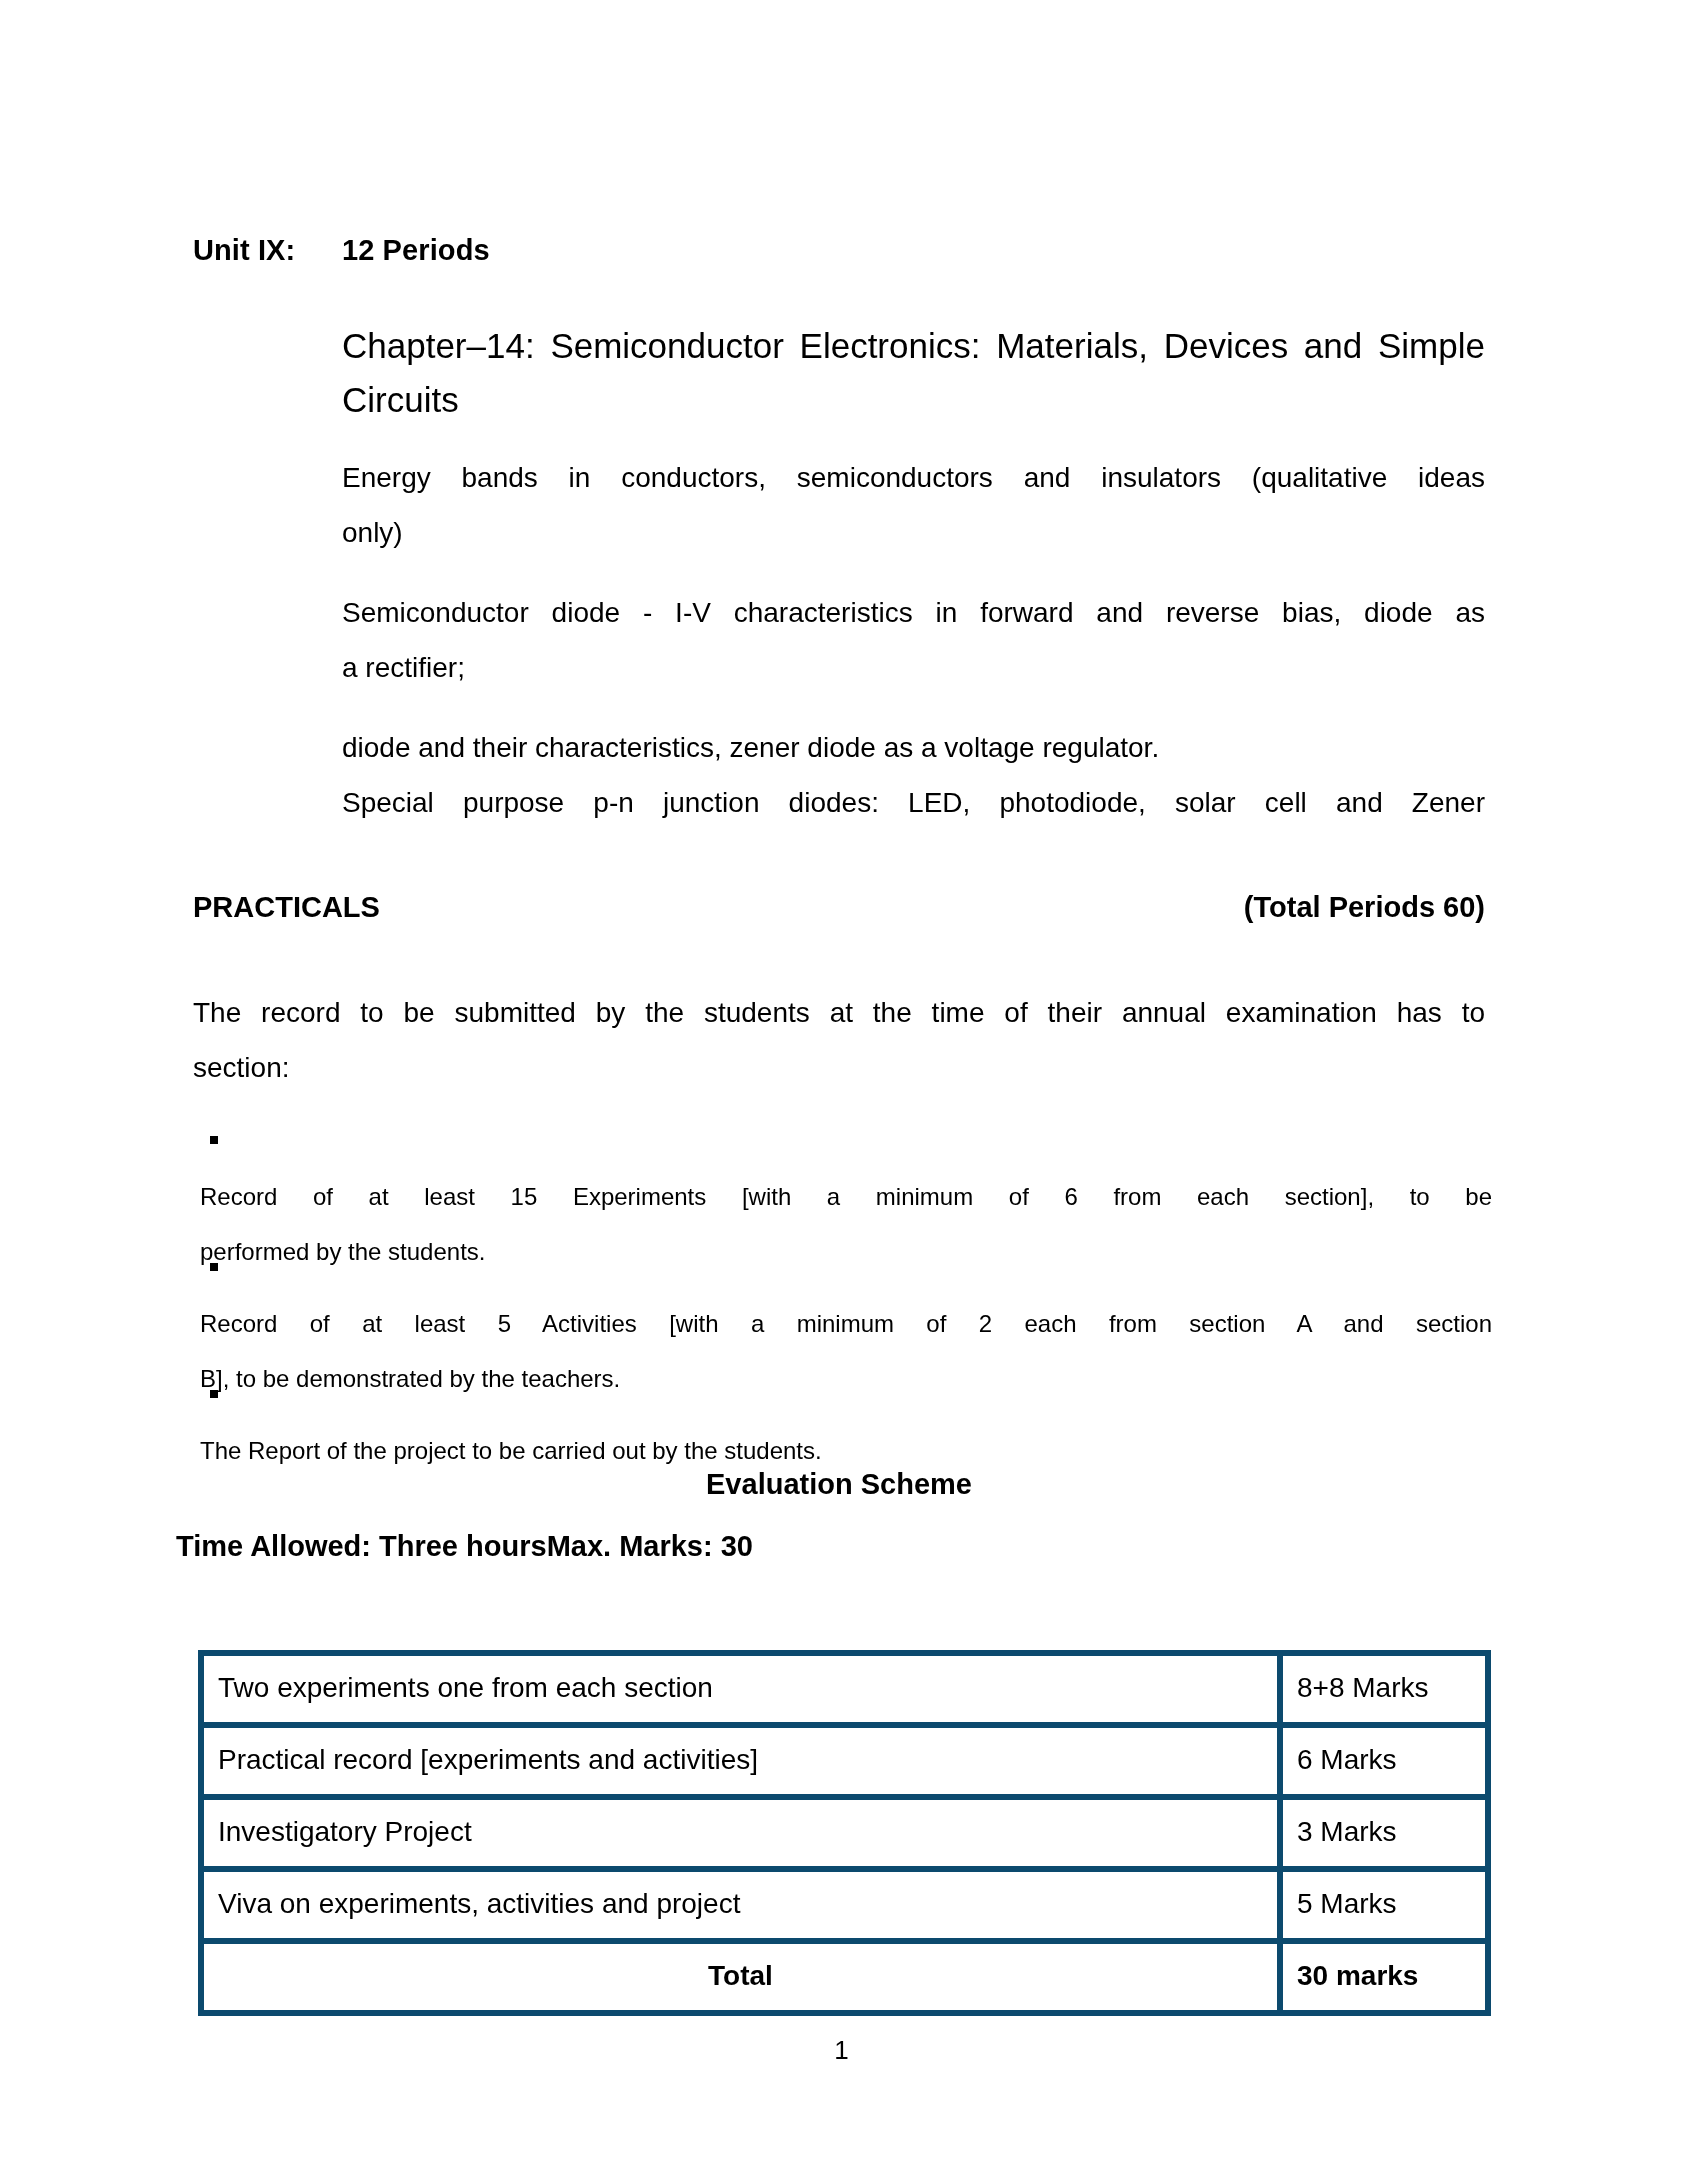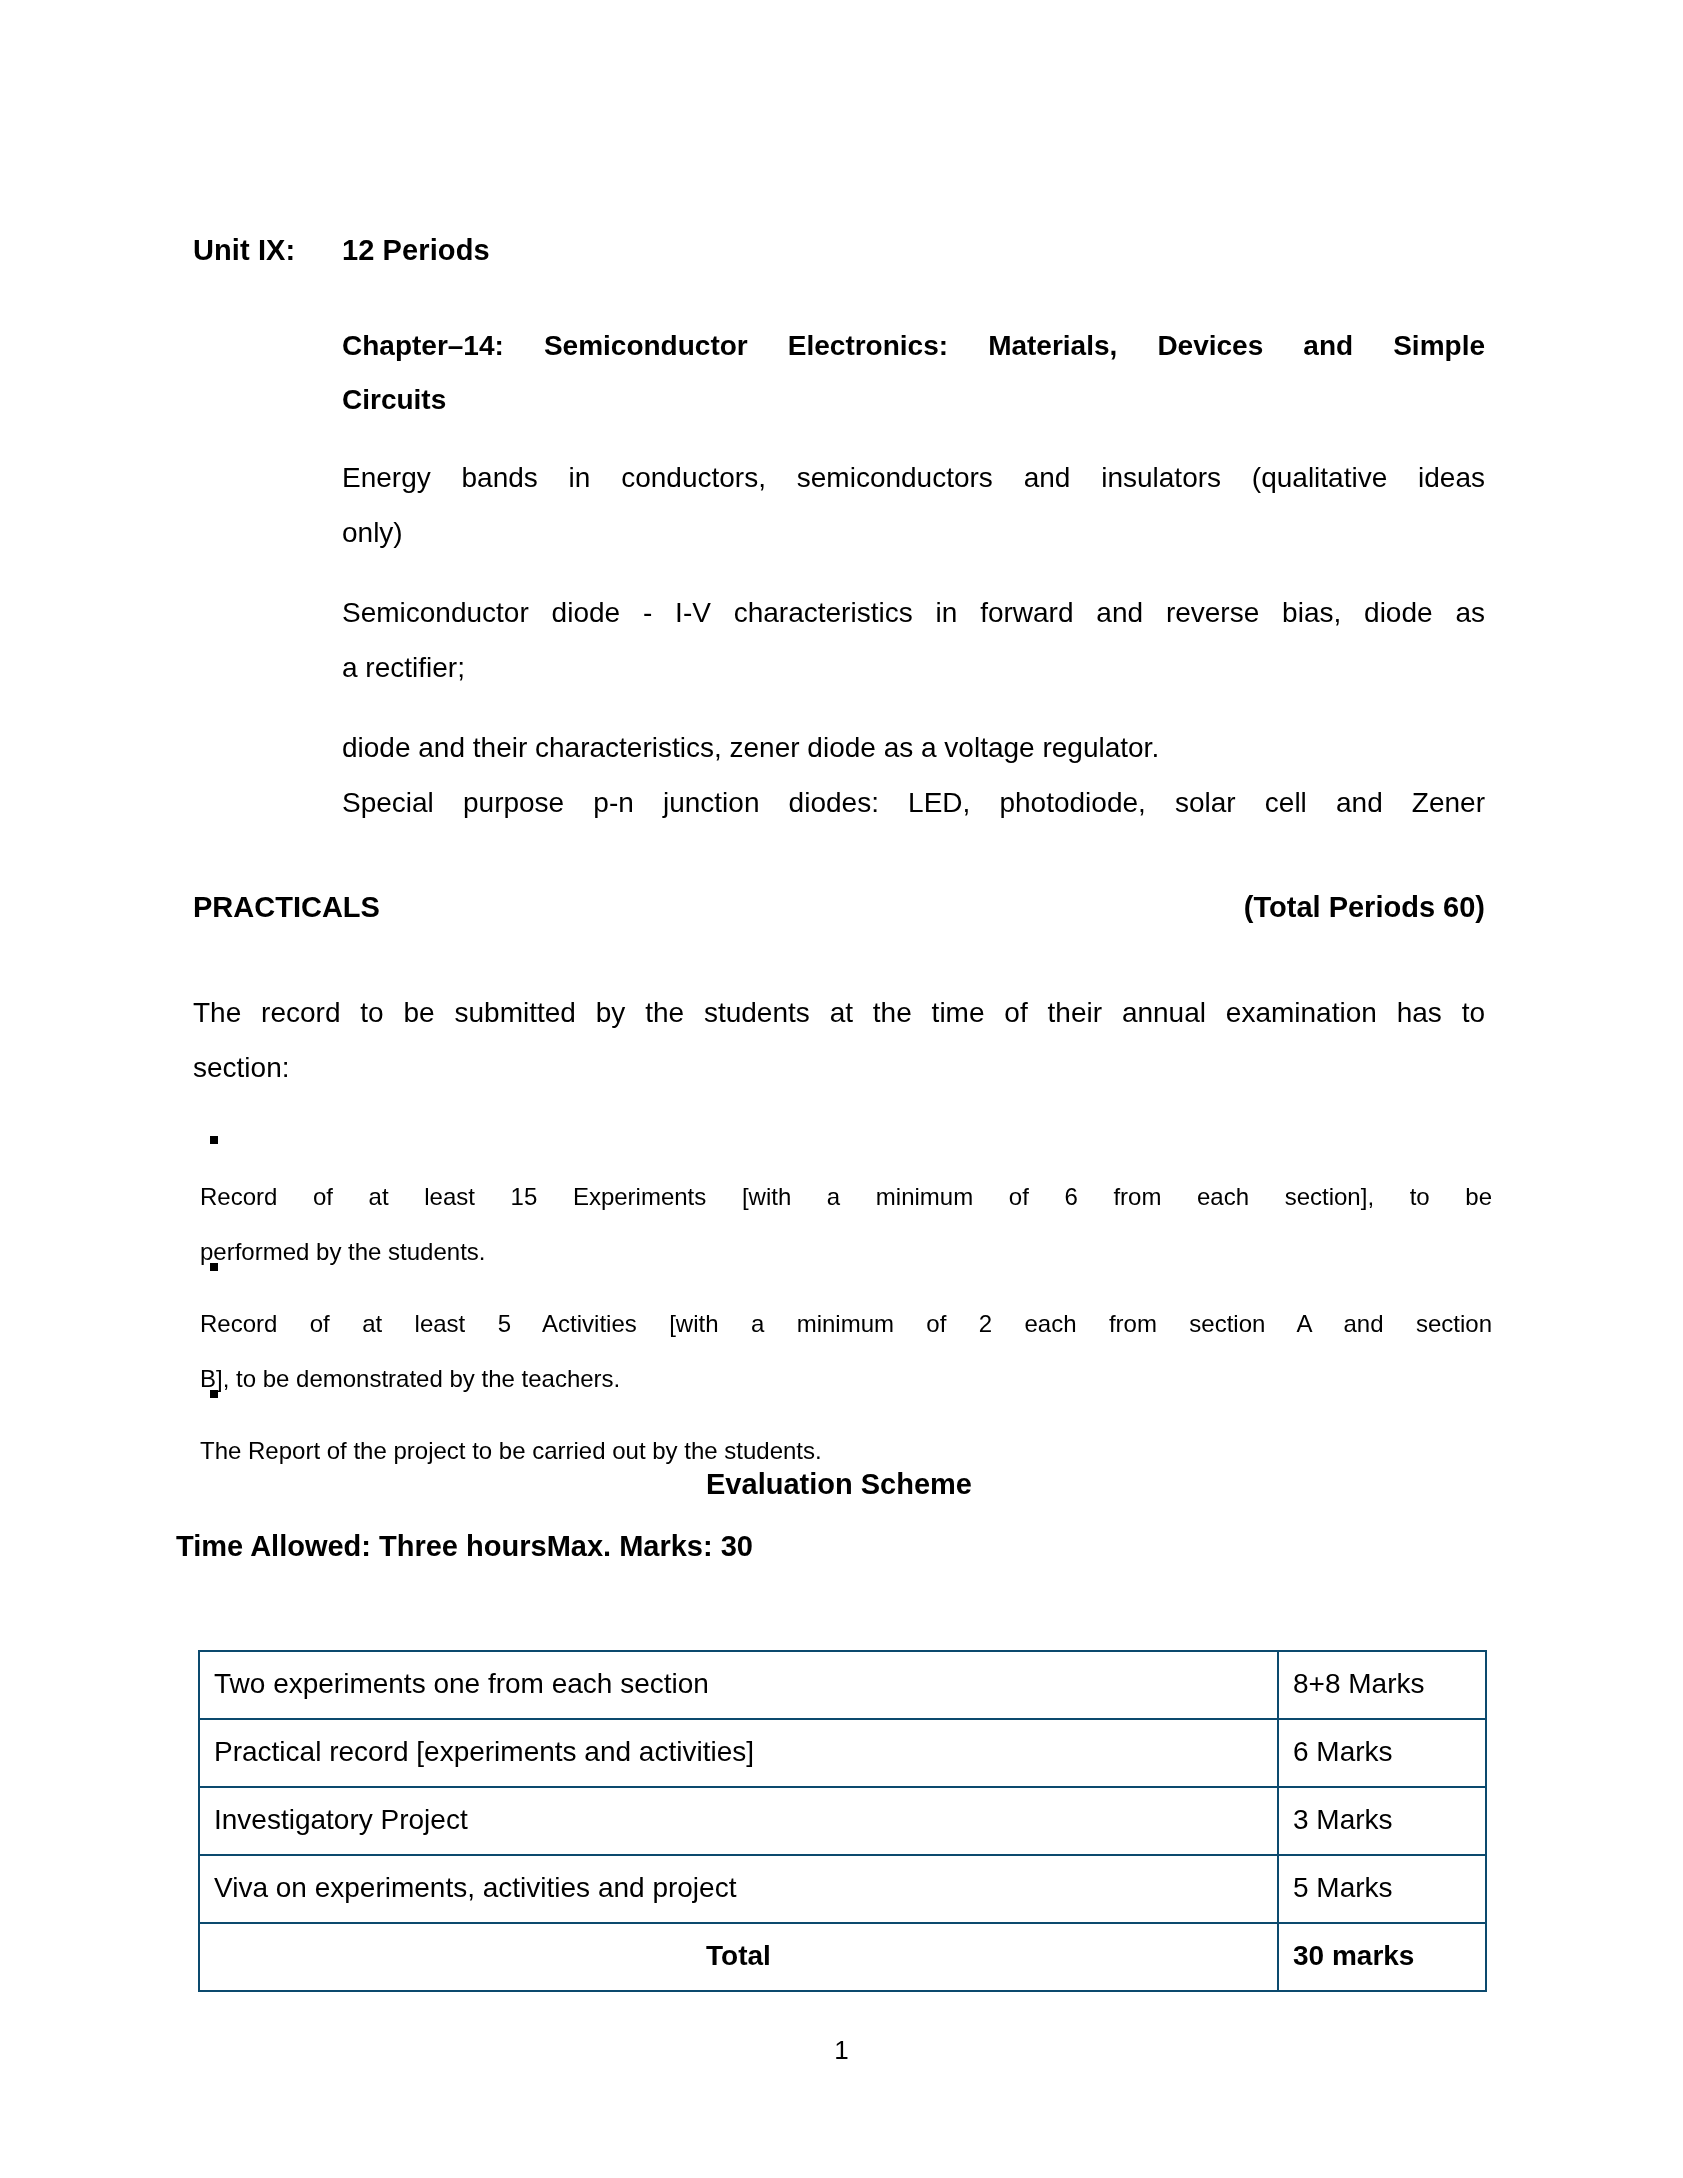--- a/index.html
+++ b/index.html
@@ -42,22 +42,22 @@
   .unit-title { flex: 1 1 auto; }
   .unit-periods { flex: none; text-align: right; }
 
   .indent-block {
     left: 342px;
     width: 1143px;
   }
 
   .chapter-title {
     top: 319px;
-    font-size: 28px;
-    font-weight: bold;
+    font-size: 35px;
+    font-weight: normal;
     line-height: 54px;
     text-align: justify;
     text-justify: inter-word;
   }
   
   .chapter-title .ln { display: block; }
   .chapter-title .ln.j {
     text-align: justify;
     text-align-last: justify;
   }
@@ -151,21 +151,21 @@
   .eval-table {
     position: absolute;
     left: 198px;
     top: 1650px;
     width: 1287px;
     border-collapse: collapse;
     table-layout: fixed;
     font-size: 28px;
   }
   .eval-table td {
-    border: 2px solid #0c4a6e;
+    border: 6px solid #0c4a6e;
     padding: 9px 14px 11px 14px;
     height: 46px;
     vertical-align: middle;
     line-height: 34px;
   }
   .eval-table col.c-desc { width: 1079px; }
   .eval-table col.c-marks { width: 208px; }
   .eval-table tr.total-row td { font-weight: bold; }
   .eval-table tr.total-row td.desc { text-align: center; }
 

